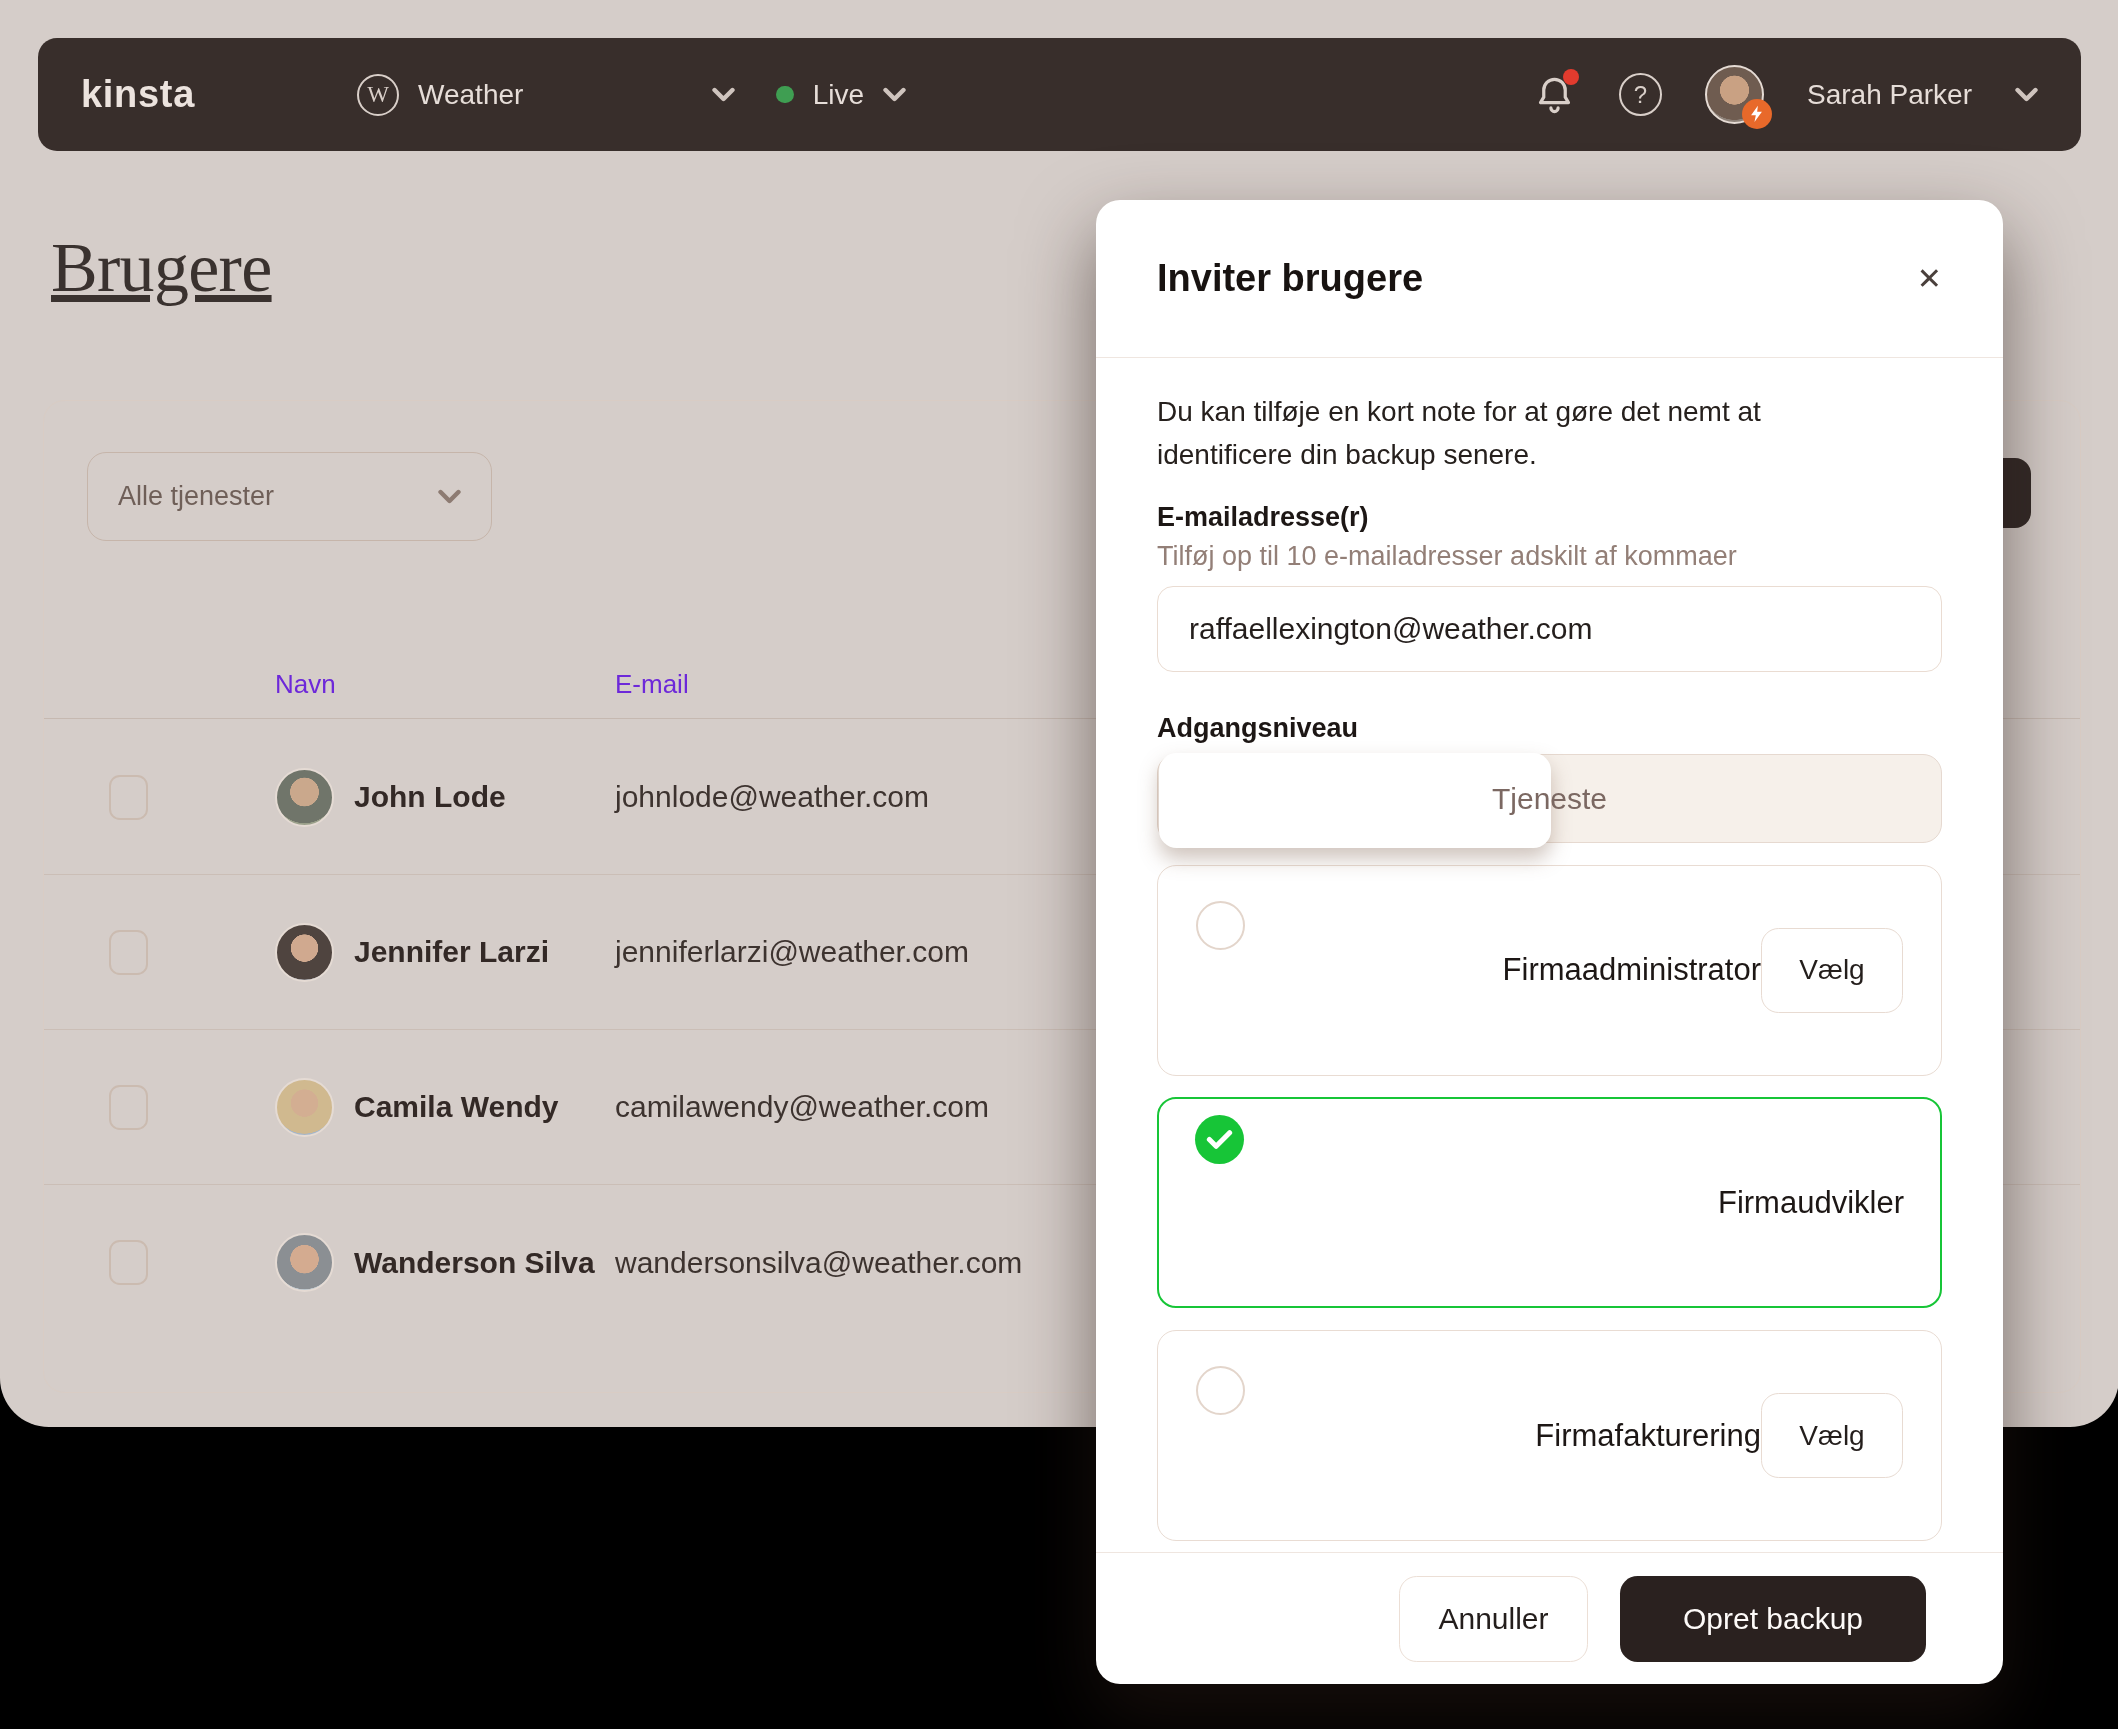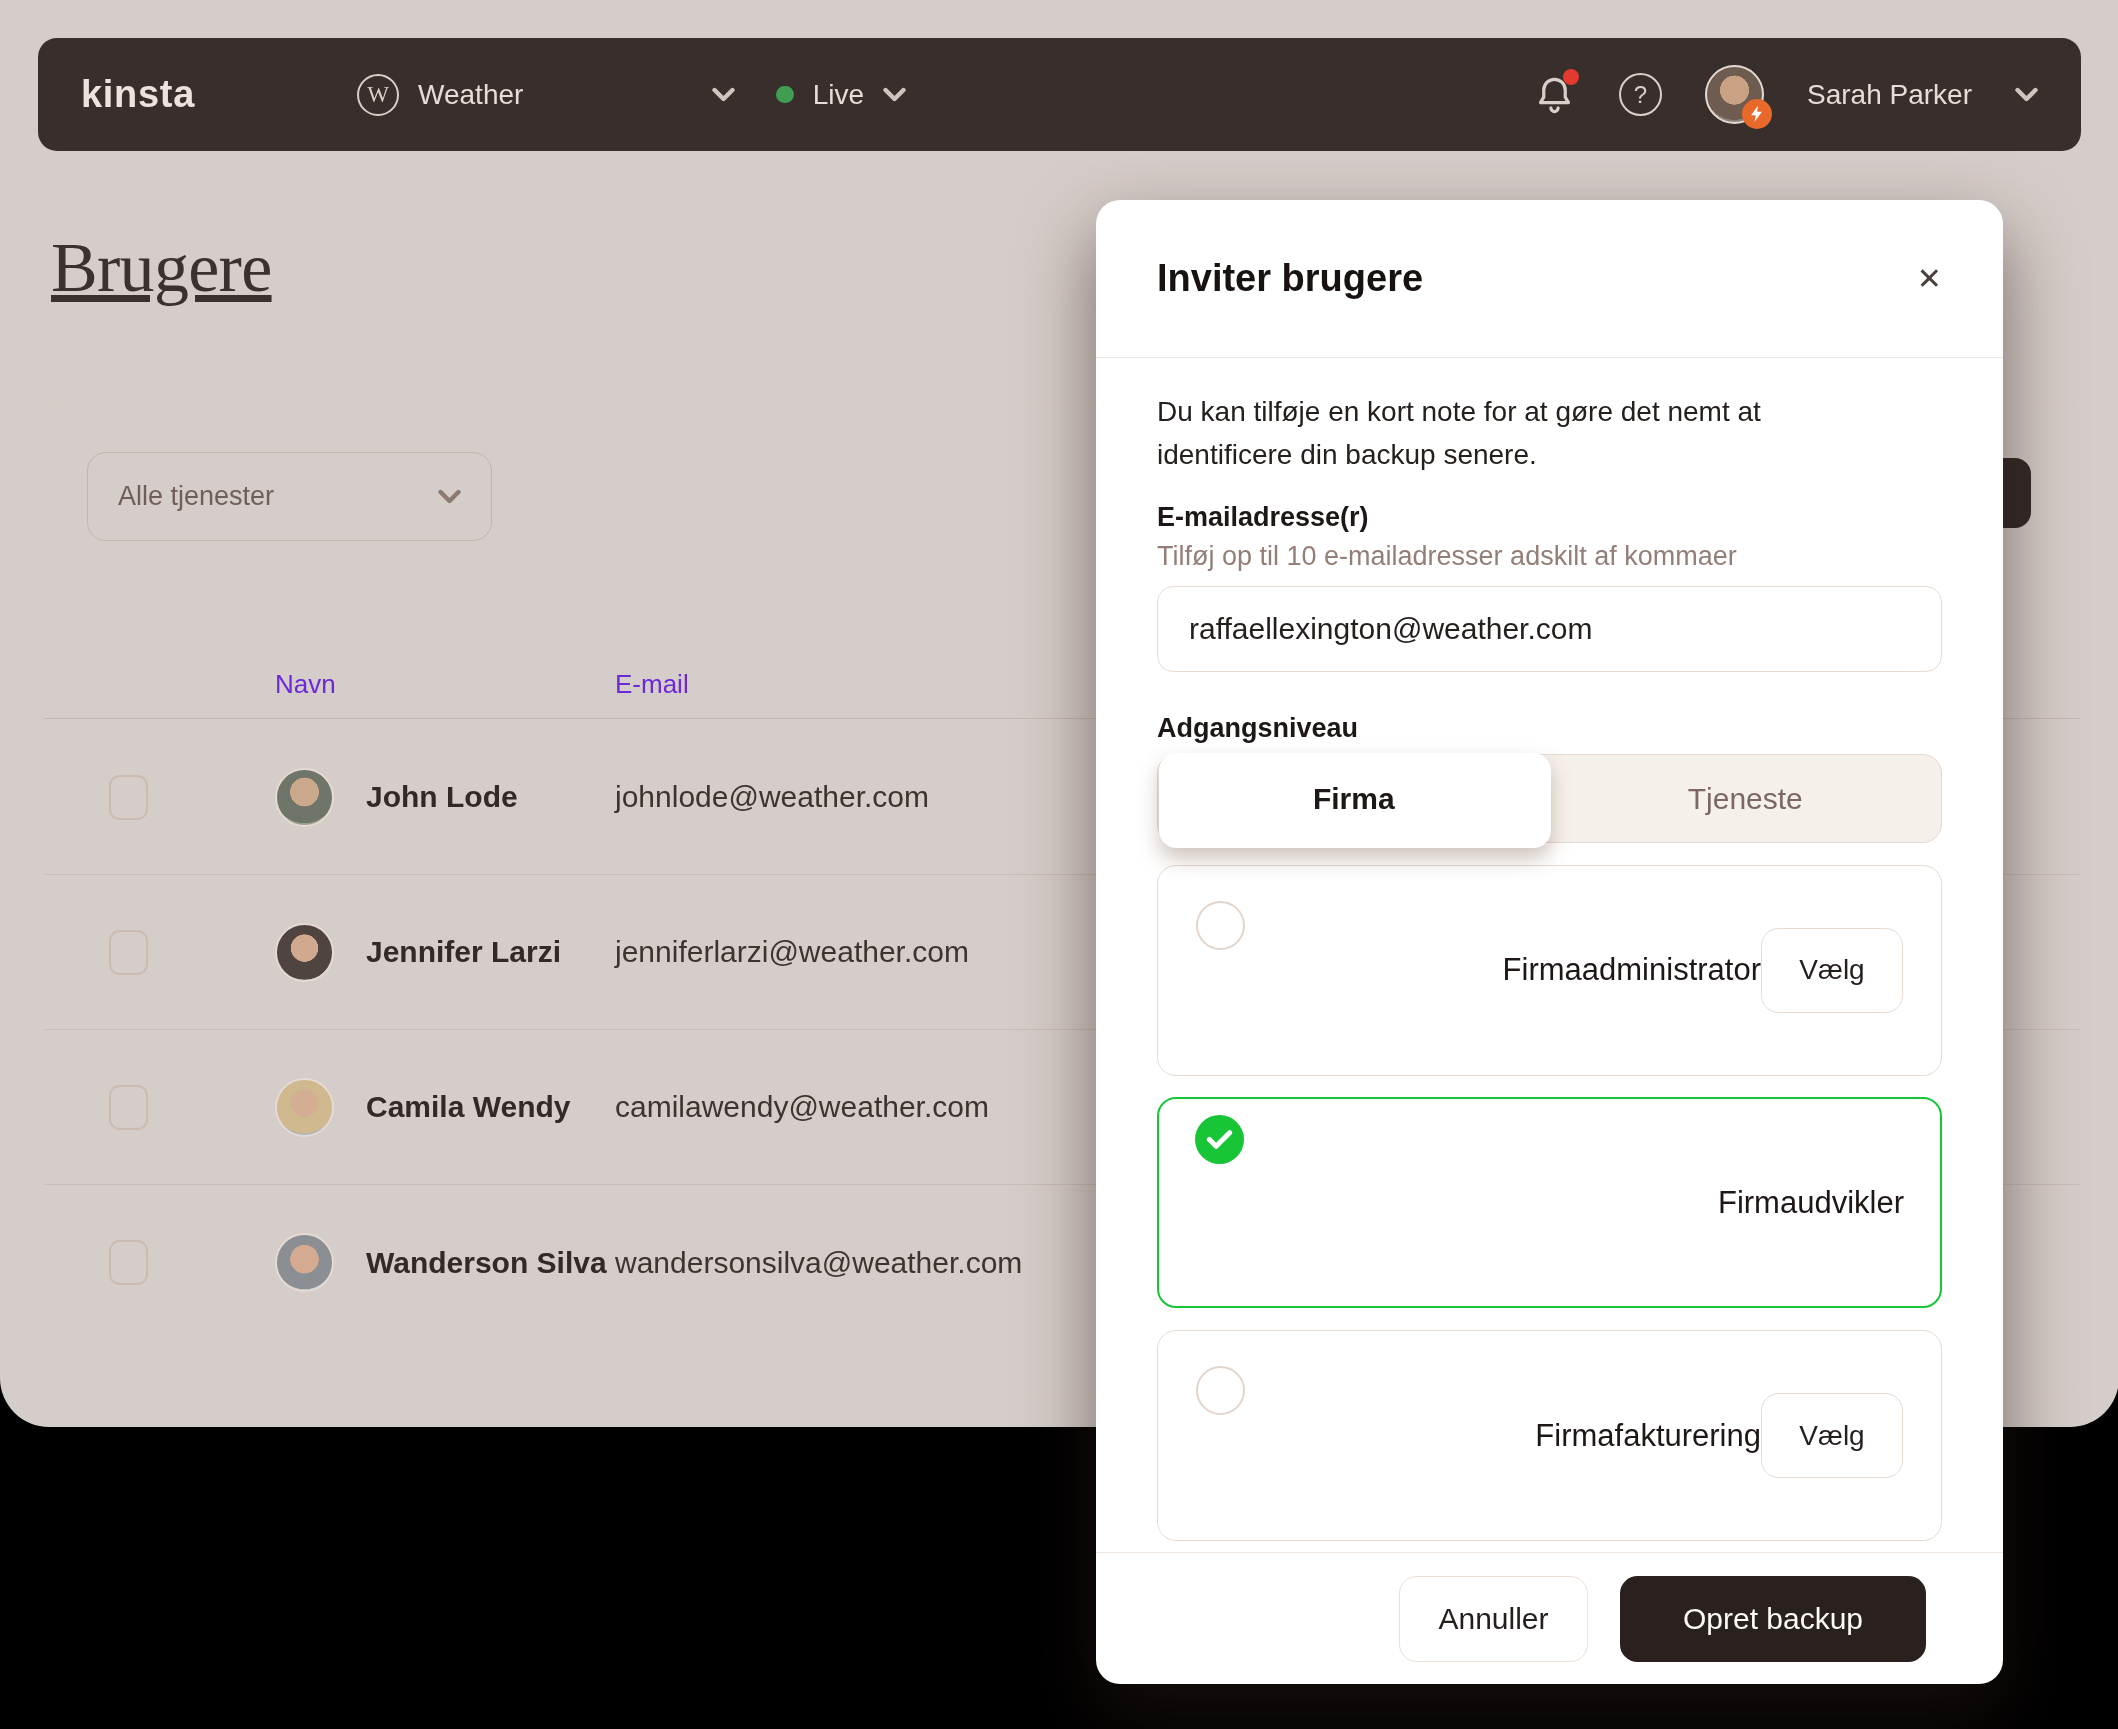--- a/index.html
+++ b/index.html
@@ -57,21 +57,21 @@
   .thead { position:absolute; left:0; top:250px; right:0; height:68px;
            display:grid; grid-template-columns:128px 378px 1fr; padding-left:65px; align-items:center;
            border-bottom:1.4px solid #c6b9b1; }
   .th { font-size:26px; color:#6d28d9; }
   .th-name { padding-left:38px; }
   .rows { position:absolute; left:0; top:319px; right:0; }
   .trow { height:155px; display:grid; grid-template-columns:128px 378px 1fr; padding-left:65px;
           align-items:center; border-bottom:1.4px solid #cbbeb6; }
   .trow:last-child { border-bottom:none; }
   .checkbox { width:39px; height:45px; border:2px solid #cbbbb0; border-radius:10.8px; background:transparent; }
-  .name-cell { display:flex; align-items:center; gap:32px; padding-left:38px; }
+  .name-cell { display:flex; align-items:center; gap:20px; padding-left:38px; }
   .row-avatar { width:59px; height:59px; border-radius:50%; border:2px solid #e5dbd4; flex:0 0 auto; }
   .av-john   { background:radial-gradient(circle at 50% 40%, #caa88c 0 33%, #70756a 34% 72%, #9aa08a 73%); }
   .av-jennifer { background:radial-gradient(circle at 50% 42%, #d0a98f 0 32%, #4f443f 33% 74%, #8f9097 75%); }
   .av-wanderson { background:radial-gradient(circle at 50% 44%, #d4ab90 0 34%, #8b8f93 35% 72%, #b9c4cc 73%); }
   .av-camila { background:radial-gradient(circle at 50% 42%, #d3ae92 0 32%, #d0b98f 33% 72%, #a7b6c6 73%); }
   .user-name-cell { font-size:30px; font-weight:700; color:#33292 6; color:#332926; }
   .email-cell { font-size:30px; color:#3d332f; }
 
   
   .modal { position:absolute; left:1096px; top:200px; width:907px; height:1484px; background:#ffffff;
@@ -234,21 +234,20 @@
   <div class="modal-body">
     <p class="modal-desc">Du kan tilføje en kort note for at gøre det nemt at identificere din backup senere.</p>
 
     <div class="field-label">E-mailadresse(r)</div>
     <div class="field-hint">Tilføj op til 10 e-mailadresser adskilt af kommaer</div>
     <input class="email-input" type="text" value="raffaellexington@weather.com" style="">
 
     <div class="field-label access-label">Adgangsniveau</div>
     <div class="segmented">
       <div class="seg-active-pill"></div>
-      <div class="seg-cell active">Firma</div>
       <div class="seg-cell">Tjeneste</div>
     </div>
 
     <div class="role-card">
       <div class="radio"></div>
       <div class="role-bottom">
         <div class="role-name">Firmaadministrator</div>
         <button class="choose-btn">Vælg</button>
       </div>
     </div>

